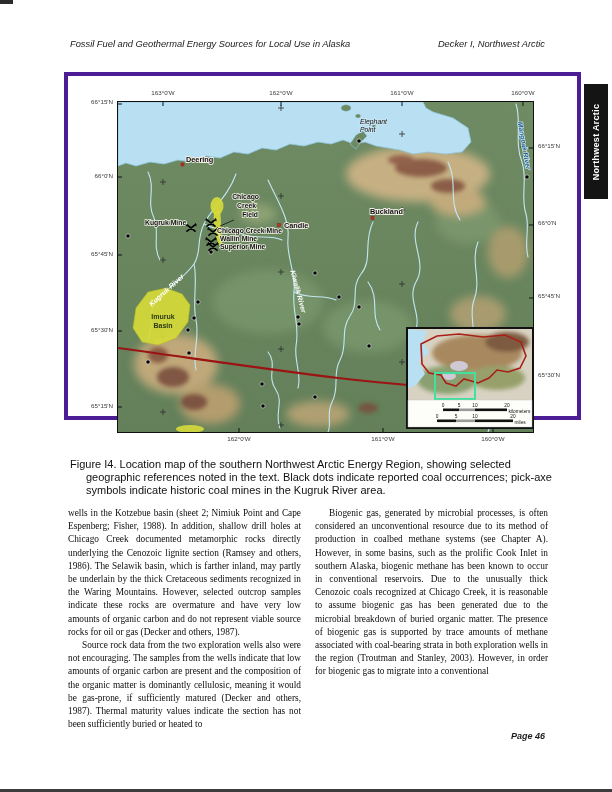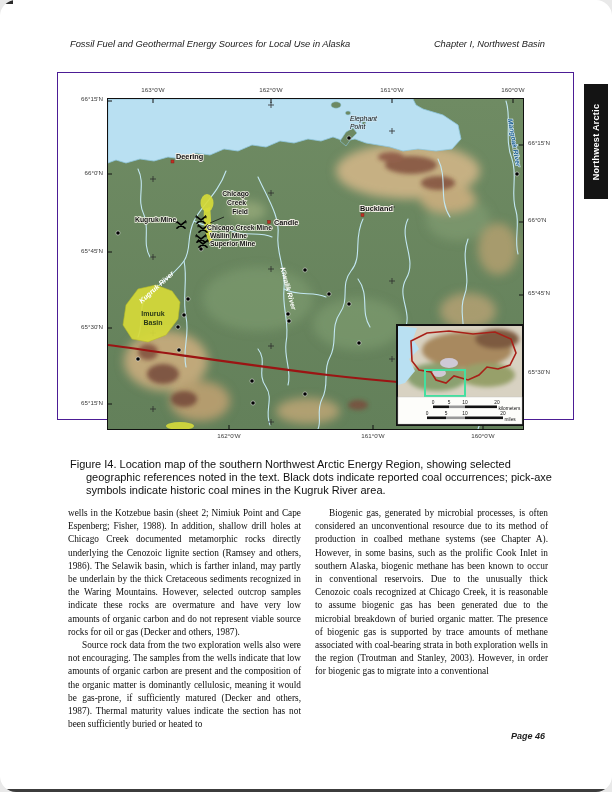--- a/index.html
+++ b/index.html
@@ -1,28 +1,28 @@
 <!DOCTYPE html>
 <html><head>
 <meta charset="utf-8">
 <style>
   html,body{margin:0;padding:0;background:#e9e9e9;}
   .page{position:relative;width:612px;height:792px;background:#ffffff;margin:0 auto;
-        font-family:"Liberation Sans",sans-serif;overflow:hidden;border-radius:16px;}
+        font-family:"Liberation Sans",sans-serif;overflow:hidden;}
   .scan-top{position:absolute;left:0;top:0;width:13px;height:4px;background:#2b2b2b;}
   .scan-bottom{position:absolute;left:0;top:789px;width:612px;height:3px;background:#3c3c3c;}
   .hdr{position:absolute;top:39px;font-style:italic;font-size:9.3px;color:#1c1c1c;}
   .hdr-left{left:70px;}
   .hdr-right{right:67px;}
   .side-tab{position:absolute;left:584px;top:84px;width:24px;height:115px;background:#141414;
             display:flex;align-items:center;justify-content:center;}
   .side-tab span{transform:rotate(-90deg);white-space:nowrap;color:#ffffff;font-weight:bold;
                  font-size:9px;letter-spacing:.3px;}
-  .figure-box{position:absolute;left:57px;top:72px;width:517px;height:348px;background:#fff;
-              border:1px solid #4c1d95;box-sizing:border-box;}
+  .figure-box{position:absolute;left:64px;top:72px;width:517px;height:348px;background:#fff;
+              border:4px solid #4c1d95;box-sizing:border-box;}
   .map-frame{position:absolute;left:49px;top:25px;width:415px;height:330px;border:1.6px solid #101010;}
   .map-frame svg{display:block;}
   .ax{position:absolute;font-size:6.2px;color:#3a3a3a;white-space:nowrap;}
   .ax-c{transform:translateX(-50%);}
   .ax-l{width:38px;text-align:right;}
   .cap{position:absolute;left:70px;top:458px;width:478px;font-size:11px;line-height:13px;
        color:#101010;padding-left:16px;text-indent:-16px;}
   .cols{position:absolute;left:68px;top:507px;width:480px;display:flex;gap:14px;
         font-family:Liberation Serif, serif;font-size:9.3px;line-height:13.2px;
         text-align:justify;color:#0d0d0d;}
@@ -48,21 +48,21 @@
   .tick{stroke:#101010;stroke-width:1;}
 </style>
 </head>
 <body>
 
 <div class="page">
   <div class="scan-top"></div>
   <div class="scan-bottom"></div>
 
   <div class="hdr hdr-left">Fossil Fuel and Geothermal Energy Sources for Local Use in Alaska</div>
-  <div class="hdr hdr-right">Chapter I, Northwest Basin</div>
+  <div class="hdr hdr-right">Decker I, Northwest Arctic</div>
 
   <div class="side-tab">
     <span>Northwest Arctic</span>
   </div>
 
   <div class="figure-box">
 
     <div class="ax ax-c" style="left:95px;top:13px;">163°0'W</div>
     <div class="ax ax-c" style="left:213px;top:13px;">162°0'W</div>
     <div class="ax ax-c" style="left:334px;top:13px;">161°0'W</div>

